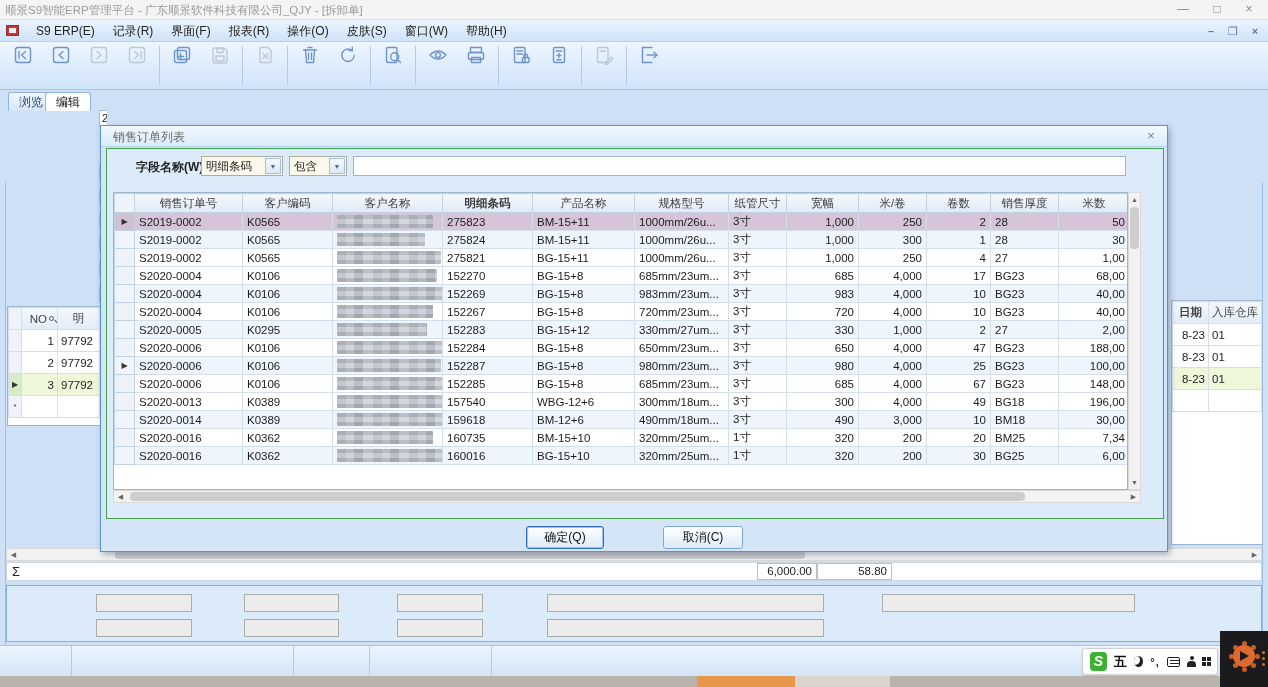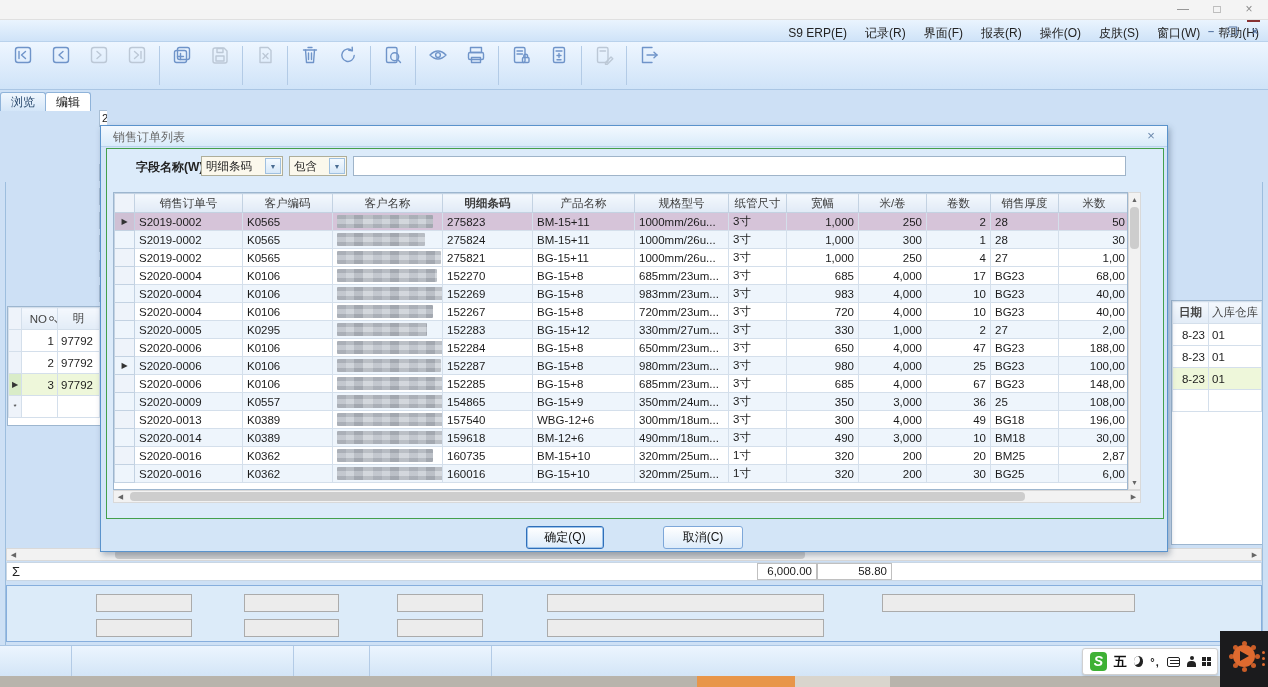--- a/index.html
+++ b/index.html
@@ -8,21 +8,21 @@
     background:#cde0f5;box-sizing:border-box;}
   .stage *{box-sizing:border-box;}
 
   
   .titlebar{position:absolute;left:0;top:0;width:1268px;height:20px;background:#f4f4f4;border-bottom:1px solid #e0e0e0;}
   .titlebar .title{position:absolute;left:5px;top:3px;color:#9a9a9a;font-size:11.5px;white-space:nowrap;}
   .winbtn{position:absolute;top:1px;width:30px;height:17px;text-align:center;color:#8b8b8b;font-size:12px;line-height:17px;cursor:default;}
 
   
   .menubar{position:absolute;left:0;top:20px;width:1268px;height:22px;
-    background:linear-gradient(#eaf4fe,#cfe3f8);border-bottom:1px solid #b9d2ec;display:flex;align-items:flex-end;flex-direction:column;}
+    background:linear-gradient(#eaf4fe,#cfe3f8);border-bottom:1px solid #b9d2ec;display:flex;align-items:center;}
   .appicon{width:13px;height:11px;margin:0 8px 0 6px;background:#c33;border:1px solid #833;position:relative;}
   .appicon::after{content:'';position:absolute;left:2px;top:2px;right:2px;bottom:2px;background:#e8f0fa;}
   .menuitem{padding:0 9px;height:22px;line-height:22px;color:#222;}
   .mdibtns{position:absolute;right:6px;top:4px;display:flex;gap:8px;color:#5b79a6;font-size:11px;font-weight:bold;}
   .mdibtns span{width:14px;text-align:center;line-height:14px;}
 
   
   .toolbar{position:absolute;left:0;top:42px;width:1268px;height:48px;
     background:linear-gradient(#eef6ff,#cfe3f8);border-bottom:1px solid #aac6e4;display:flex;align-items:stretch;padding-left:4px;}
   .tbtn{min-width:38px;padding:2px 5px 1px;display:flex;flex-direction:column;align-items:center;justify-content:flex-start;gap:0;}
@@ -31,21 +31,21 @@
   .tbtn.on{color:#1f3b57;} .tbtn.on svg{color:#6f94c9;stroke:#6f94c9;}
   .tbtn.off{color:#a3b0bf;} .tbtn.off svg{color:#bcc8d6;stroke:#bcc8d6;}
   .tsep{width:1px;background:#b3cbe6;margin:4px 3px;}
 
   
   .client{position:absolute;left:0;top:90px;width:1268px;height:555px;background:#cde0f5;}
   .edgeL{position:absolute;left:5px;top:92px;width:1px;height:550px;background:#9dbede;}
   .edgeR{position:absolute;left:1262px;top:92px;width:1px;height:550px;background:#9dbede;}
 
   .tab{position:absolute;top:2px;height:19px;line-height:18px;padding:0 10px;border:1px solid #8fb3d9;border-bottom:none;border-radius:3px 3px 0 0;font-size:12px;}
-  .tab.inactive{left:0;background:linear-gradient(#f0f7fe,#d4e6f8);color:#2a4a6e;}
+  .tab.inactive{left:8px;background:linear-gradient(#f0f7fe,#d4e6f8);color:#2a4a6e;}
   .tab.active{left:45px;background:#fff;color:#111;}
 
   .fldlabel{position:absolute;text-align:right;white-space:nowrap;font-size:12px;}
   .fldlabel.red{color:#e01f1f;}
   .sliver{position:absolute;width:8px;height:17px;background:#fff;border:1px solid #a8bed4;border-right:none;overflow:hidden;font-size:11px;padding-left:2px;line-height:15px;}
 
   
   .pgrid{position:absolute;background:#fff;border:1px solid #9db6cf;font-size:11.5px;}
   .pgrid table{border-collapse:collapse;width:100%;}
   .pgrid td,.pgrid th{border:1px solid #d4dfeb;padding:0 3px;height:22px;font-weight:normal;white-space:nowrap;overflow:hidden;}
@@ -136,20 +136,21 @@
     box-shadow:0 -13px 0 #c95d28,9px -9px 0 #c95d28,13px 0 0 #c95d28,9px 9px 0 #c95d28,0 13px 0 #c95d28,-9px 9px 0 #c95d28,-13px 0 0 #c95d28,-9px -9px 0 #c95d28;}
   .cdots{position:absolute;right:3px;top:20px;width:3px;height:16px;}
   .cdots i{display:block;width:3px;height:3px;background:#de6a2f;border-radius:50%;margin-bottom:3px;}
 </style>
 </head>
 <body>
 
 <div class="stage">
 
   <div class="titlebar">
+    <span class="title">顺景S9智能ERP管理平台 - 广东顺景软件科技有限公司_QJY - [拆卸单]</span>
     <span class="winbtn" style="right:70px;">—</span>
     <span class="winbtn" style="right:36px;">□</span>
     <span class="winbtn" style="right:4px;">×</span>
   </div>
 
   <div class="menubar">
     <span class="appicon"></span>
     <div id="menu" style="display:flex;">
         <span class="menuitem">S9 ERP(E)</span>
         <span class="menuitem">记录(R)</span>
@@ -601,35 +602,20 @@
               <td>152285</td>
               <td>BG-15+8</td>
               <td>685mm/23um...</td>
               <td>3寸</td>
               <td class="r">685</td>
               <td class="r">4,000</td>
               <td class="r">67</td>
               <td>BG23</td>
               <td class="r">148,00</td>
             </tr>
-            <tr class="alt">
-              <td class="mk"></td>
-              <td>S2020-0009</td>
-              <td>K0557</td>
-              <td><span class="blur" style="width:124px"></span></td>
-              <td>154865</td>
-              <td>BG-15+9</td>
-              <td>350mm/24um...</td>
-              <td>3寸</td>
-              <td class="r">350</td>
-              <td class="r">3,000</td>
-              <td class="r">36</td>
-              <td>25</td>
-              <td class="r">108,00</td>
-            </tr>
             <tr class="">
               <td class="mk"></td>
               <td>S2020-0013</td>
               <td>K0389</td>
               <td><span class="blur" style="width:130px"></span></td>
               <td>157540</td>
               <td>WBG-12+6</td>
               <td>300mm/18um...</td>
               <td>3寸</td>
               <td class="r">300</td>
@@ -659,21 +645,21 @@
               <td>K0362</td>
               <td><span class="blur" style="width:96px"></span></td>
               <td>160735</td>
               <td>BM-15+10</td>
               <td>320mm/25um...</td>
               <td>1寸</td>
               <td class="r">320</td>
               <td class="r">200</td>
               <td class="r">20</td>
               <td>BM25</td>
-              <td class="r">2,87</td>
+              <td class="r">7,34</td>
             </tr>
             <tr class="alt">
               <td class="mk"></td>
               <td>S2020-0016</td>
               <td>K0362</td>
               <td><span class="blur" style="width:110px"></span></td>
               <td>160016</td>
               <td>BG-15+10</td>
               <td>320mm/25um...</td>
               <td>1寸</td>

